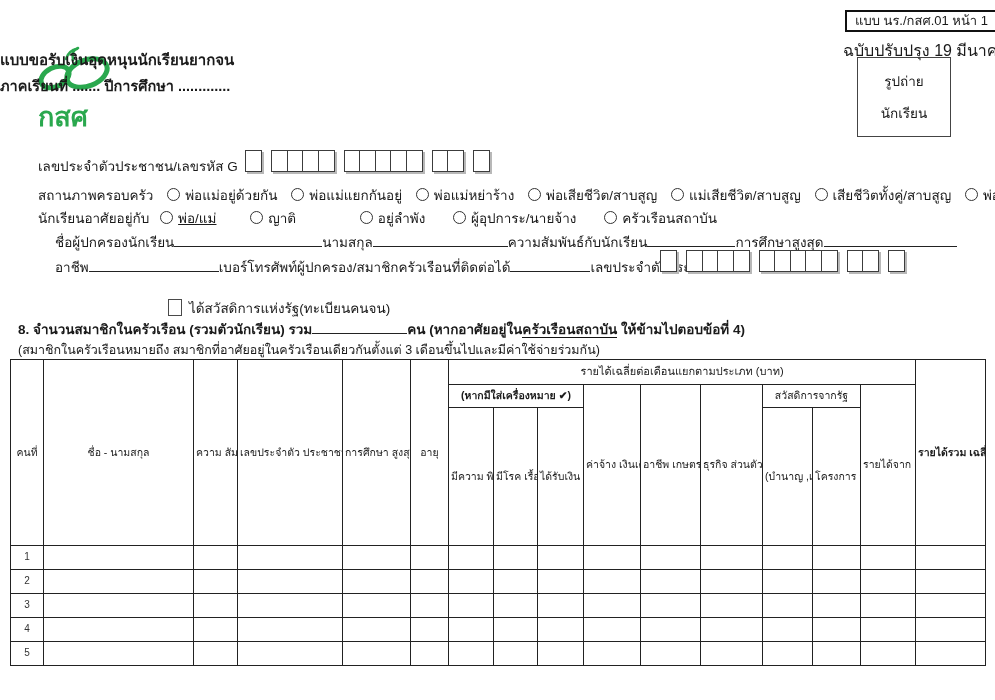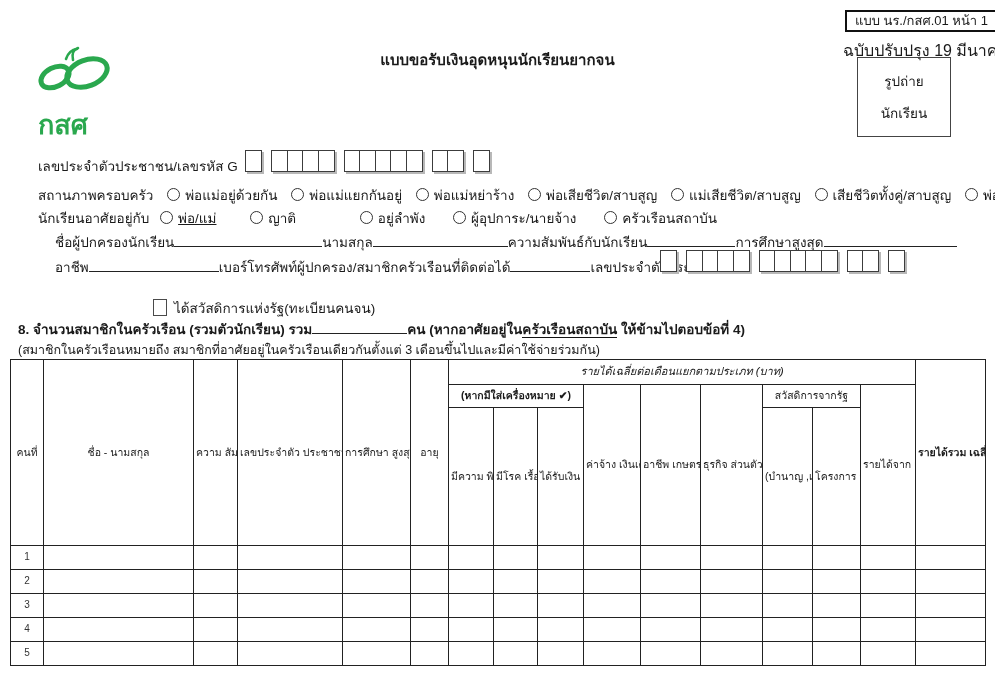--- a/index.html
+++ b/index.html
@@ -1,43 +1,43 @@
 <!DOCTYPE html>
 <html><head>
 <meta charset="utf-8">
 <style>
   html,body{margin:0;padding:0;background:#fff;}
   .page{position:relative;width:995px;height:700px;background:#fff;overflow:hidden;
         font-family:"Liberation Sans",sans-serif;color:#1a1a1a;font-size:13.5px;}
   .abs{position:absolute;white-space:nowrap;}
   .b{font-weight:bold;}
-  .center{left:0;right:0;text-align:center;}
+  .center{left:0;right:0;}
   .blank{display:inline-block;height:1em;border-bottom:1px solid #222;vertical-align:baseline;}
   .radio{display:inline-block;width:11px;height:11px;border:1.2px solid #333;border-radius:50%;
          background:#fff;vertical-align:-1px;margin-right:5px;}
   .cb{display:inline-block;width:12px;height:15px;border:1.3px solid #4a4a4a;background:#fff;
       vertical-align:-3px;margin-right:7px;}
   .idrow{display:inline-flex;align-items:center;}
   .idgroup{display:inline-flex;margin-right:9px;box-shadow:2px 2px 0 #b8b8b8;}
   .idgroup:last-child{margin-right:0;}
   .idbox{width:17px;height:22px;border:1.5px solid #3c3c3c;margin-left:-1.5px;background:#fff;box-sizing:border-box;}
   .idbox:first-child{margin-left:0;}
   .ropt{margin-left:10px;}
   
   .codebox{border:2px solid #111;padding:1px 8px 2px 8px;font-size:13px;background:#fff;}
   .photobox{border:1.5px solid #444;width:92px;height:78px;display:flex;flex-direction:column;
             justify-content:center;align-items:center;gap:10px;font-size:13.5px;}
   
   table.members{border-collapse:collapse;table-layout:fixed;width:975px;}
   table.members th,table.members td{border:1px solid #222;padding:1px 2px;font-weight:normal;
       font-size:10.5px;line-height:1.45;text-align:center;vertical-align:middle;overflow:hidden;
       word-wrap:break-word;}
-  table.members th.big{font-size:11px;font-style:italic;}
+  table.members th.big{font-size:11px;}
   table.members td.num{font-size:10px;color:#333;}
-  .logo-text{color:#2aa84e;font-weight:bold;font-size:27px;line-height:1;margin-top:11px;margin-left:6px;}
+  .logo-text{color:#2aa84e;font-weight:bold;font-size:27px;line-height:1;margin-top:3px;margin-left:6px;}
 </style>
 </head>
 <body>
 
 <div class="page">
 
   <div class="abs" style="left:32px;top:46px;">
     <svg width="90" height="52" viewBox="0 0 90 52">
       <g fill="none" stroke="#2aa84e" stroke-width="5" stroke-linecap="round">
         <ellipse cx="23" cy="31" rx="15" ry="9.5" transform="rotate(-27 23 31)"></ellipse>
@@ -55,20 +55,21 @@
     <span class="codebox">แบบ นร./กสศ.01 หน้า 1</span>
   </div>
   <div class="abs" style="left:843px;top:38px;font-size:16px;">ฉบับปรับปรุง 19 มีนาคม 2568</div>
 
   <div class="abs photobox" style="left:857px;top:57px;">
     <span>รูปถ่าย</span>
     <span>นักเรียน</span>
   </div>
 
   <div class="abs center b" style="top:48px;font-size:15px;">แบบขอรับเงินอุดหนุนนักเรียนยากจน</div>
+  <div class="abs center b" style="top:74px;font-size:14.5px;">ภาคเรียนที่ ....... ปีการศึกษา .............</div>
 
 
 
   <div class="abs" style="left:38px;top:155px;">เลขประจำตัวประชาชน/เลขรหัส G</div>
   <div class="abs idrow" style="left:245px;top:150px;">
     <span class="idgroup">
         <span class="idbox"></span>
       </span>
     <span class="idgroup">
         <span class="idbox"></span>
@@ -139,21 +140,21 @@
     <span class="idgroup">
         <span class="idbox"></span>
         <span class="idbox"></span>
       </span>
     <span class="idgroup">
         <span class="idbox"></span>
       </span>
   </div>
 
 
-  <div class="abs" style="left:153px;top:297px;text-align:right;">
+  <div class="abs" style="left:168px;top:297px;text-align:right;">
     <span class="cb"></span><span>ได้สวัสดิการแห่งรัฐ(ทะเบียนคนจน)</span>
   </div>
 
   <div class="abs b" style="left:18px;top:318px;">
     <span>8. จำนวนสมาชิกในครัวเรือน (รวมตัวนักเรียน) รวม</span><span class="blank" style="width:95px;"></span><span>คน (หากอาศัยอยู่ใน</span><span style="border-bottom:1.3px solid #111;">ครัวเรือนสถาบัน</span><span> ให้ข้ามไปตอบข้อที่ 4)</span>
   </div>
   <div class="abs" style="left:18px;top:340px;font-size:12.5px;">(สมาชิกในครัวเรือนหมายถึง สมาชิกที่อาศัยอยู่ในครัวเรือนเดียวกันตั้งแต่ 3 เดือนขึ้นไปและมีค่าใช้จ่ายร่วมกัน)</div>
 
   <table class="members abs" style="left:10px;top:359px;">
     <colgroup>

